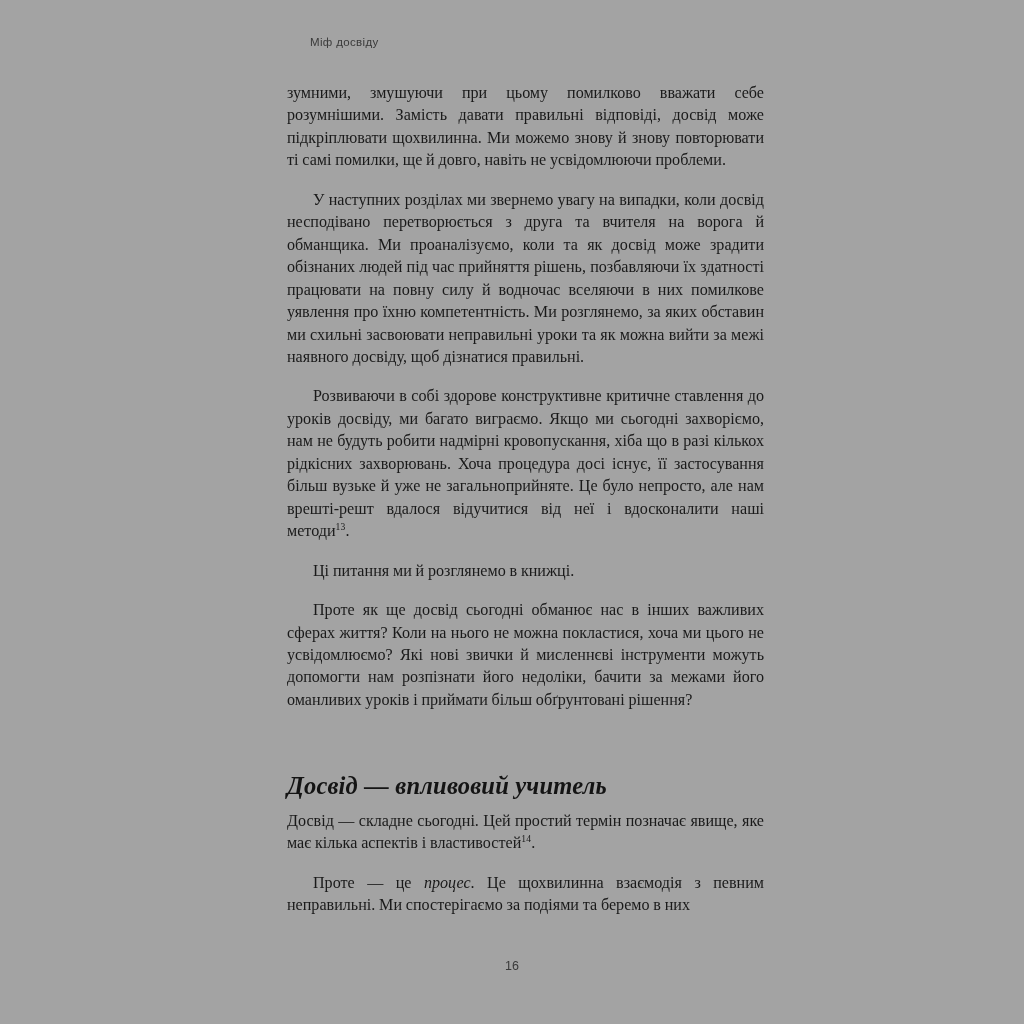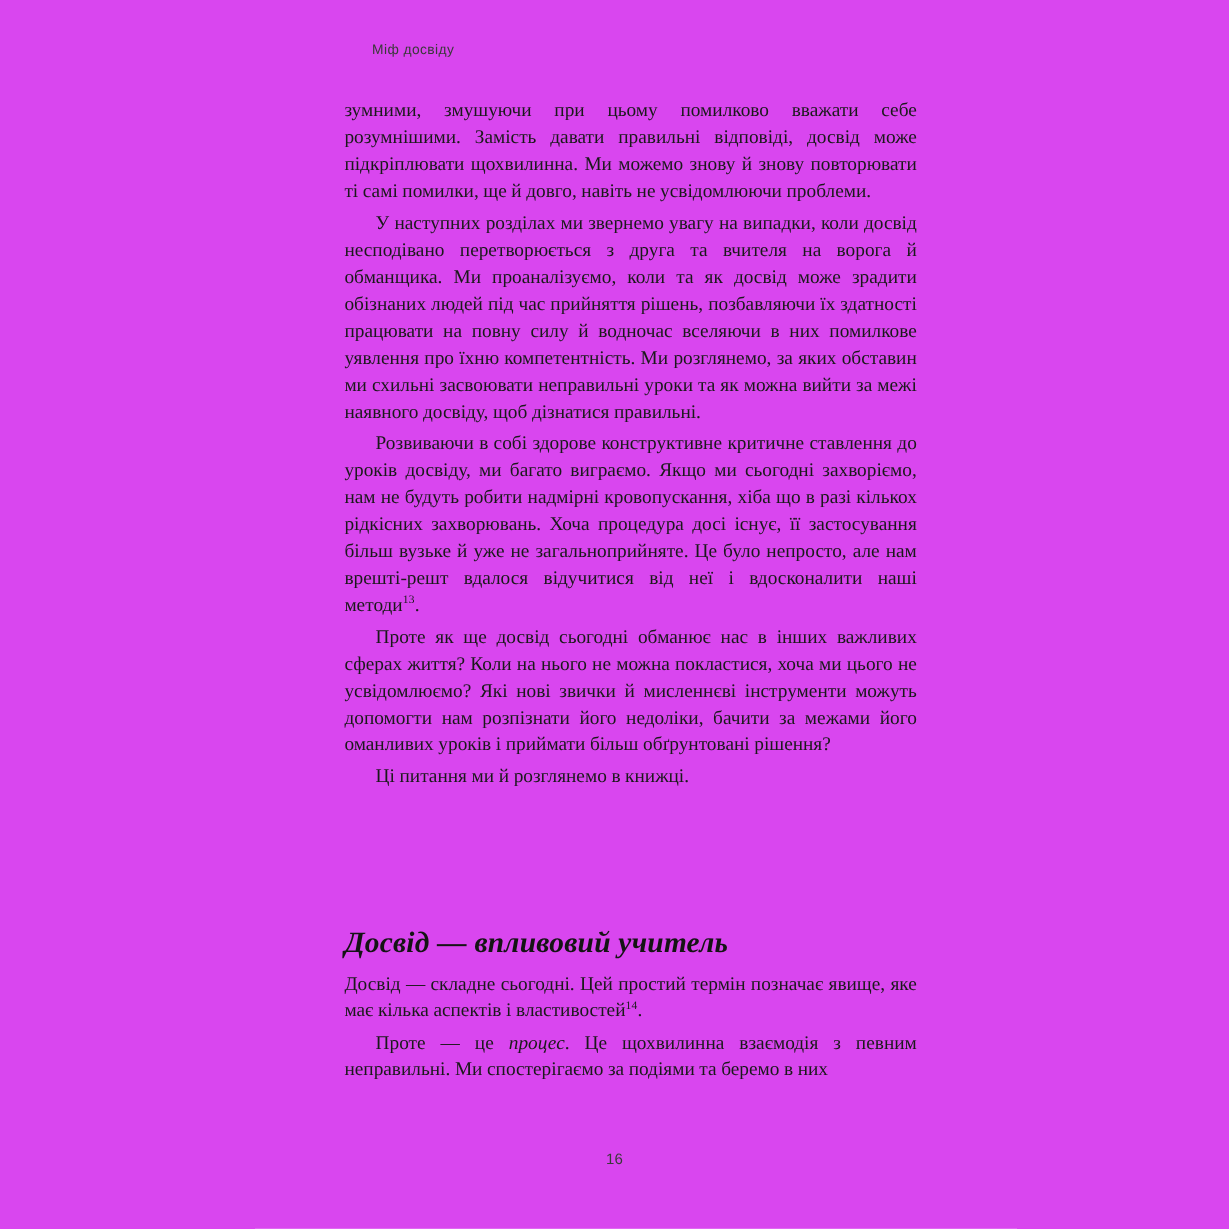--- a/index.html
+++ b/index.html
@@ -13,21 +13,21 @@
     position: relative;
     overflow: hidden;
     font-family: "Liberation Serif", "DejaVu Serif", serif;
     color: #1a1a1a;
     -webkit-font-smoothing: antialiased;
   }
 
   .page {
     position: absolute;
     inset: 0;
-    background: #d946ef;
+    background: #a3a3a3;
     padding-left: 16px;
   }
 
   
   .running-head {
     position: absolute;
     left: 310px;
     top: 36px;
     font-family: "Liberation Sans", "DejaVu Sans", sans-serif;
     font-size: 11.5px;
@@ -52,21 +52,21 @@
     text-align: justify;
     text-justify: inter-word;
     text-indent: 26px;
     hyphens: manual;
     word-spacing: -0.2px;
   }
   p.body-par.no-indent {
     text-indent: 0;
   }
   p.body-par + p.body-par {
-    margin-top: 4px;
+    margin-top: 17px;
   }
 
   
   sup.fn {
     font-size: 9.6px;
     vertical-align: super;
     line-height: 0;
     letter-spacing: 0.2px;
   }
 
@@ -118,23 +118,23 @@
   <div class="running-head">Міф досвіду</div>
 
   <div class="text-column">
 
     <p class="body-par no-indent">зумними, змушуючи при цьому помилково вважати себе розумнішими. Замість давати правильні відповіді, досвід може підкріплювати щохвилинна. Ми можемо знову й знову повторювати ті самі помилки, ще й довго, навіть не усвідомлюючи проблеми.</p>
 
     <p class="body-par">У наступних розділах ми звернемо увагу на випадки, коли досвід несподівано перетворюється з друга та вчителя на ворога й обманщика. Ми проаналізуємо, коли та як досвід може зрадити обізнаних людей під час прийняття рішень, позбавляючи їх здатності працювати на повну силу й водночас вселяючи в них помилкове уявлення про їхню компетентність. Ми розглянемо, за яких обставин ми схильні засвоювати неправильні уроки та як можна вийти за межі наявного досвіду, щоб дізнатися правильні.</p>
 
     <p class="body-par"><span>Розвиваючи в собі здорове конструктивне критичне ставлення до уроків досвіду, ми багато виграємо. Якщо ми сьогодні захворіємо, нам не будуть робити надмірні кровопускання, хіба що в разі кількох рідкісних захворювань. Хоча процедура досі існує, її застосування більш вузьке й уже не загальноприйняте. Це було непросто, але нам врешті-решт вдалося відучитися від неї і вдосконалити наші методи</span><sup class="fn">13</sup><span>.</span></p>
 
+    <p class="body-par">Ці питання ми й розглянемо в книжці.</p>
+
     <p class="body-par">Проте як ще досвід сьогодні обманює нас в інших важливих сферах життя? Коли на нього не можна покластися, хоча ми цього не усвідомлюємо? Які нові звички й мисленнєві інструменти можуть допомогти нам розпізнати його недоліки, бачити за межами його оманливих уроків і приймати більш обґрунтовані рішення?</p>
-
-    <p class="body-par">Ці питання ми й розглянемо в книжці.</p>
   </div>
 
   <h2 class="section-heading">Досвід — впливовий учитель</h2>
 
   <div class="text-column-lower">
 
     <p class="body-par no-indent"><span>Досвід — складне сьогодні. Цей простий термін позначає явище, яке має кілька аспектів і властивостей</span><sup class="fn">14</sup><span>.</span></p>
 
     <p class="body-par"><span>Проте — це </span><em class="it">процес</em><span>. Це щохвилинна взаємодія з певним неправильні. Ми спостерігаємо за подіями та беремо в них</span></p>
   </div>

